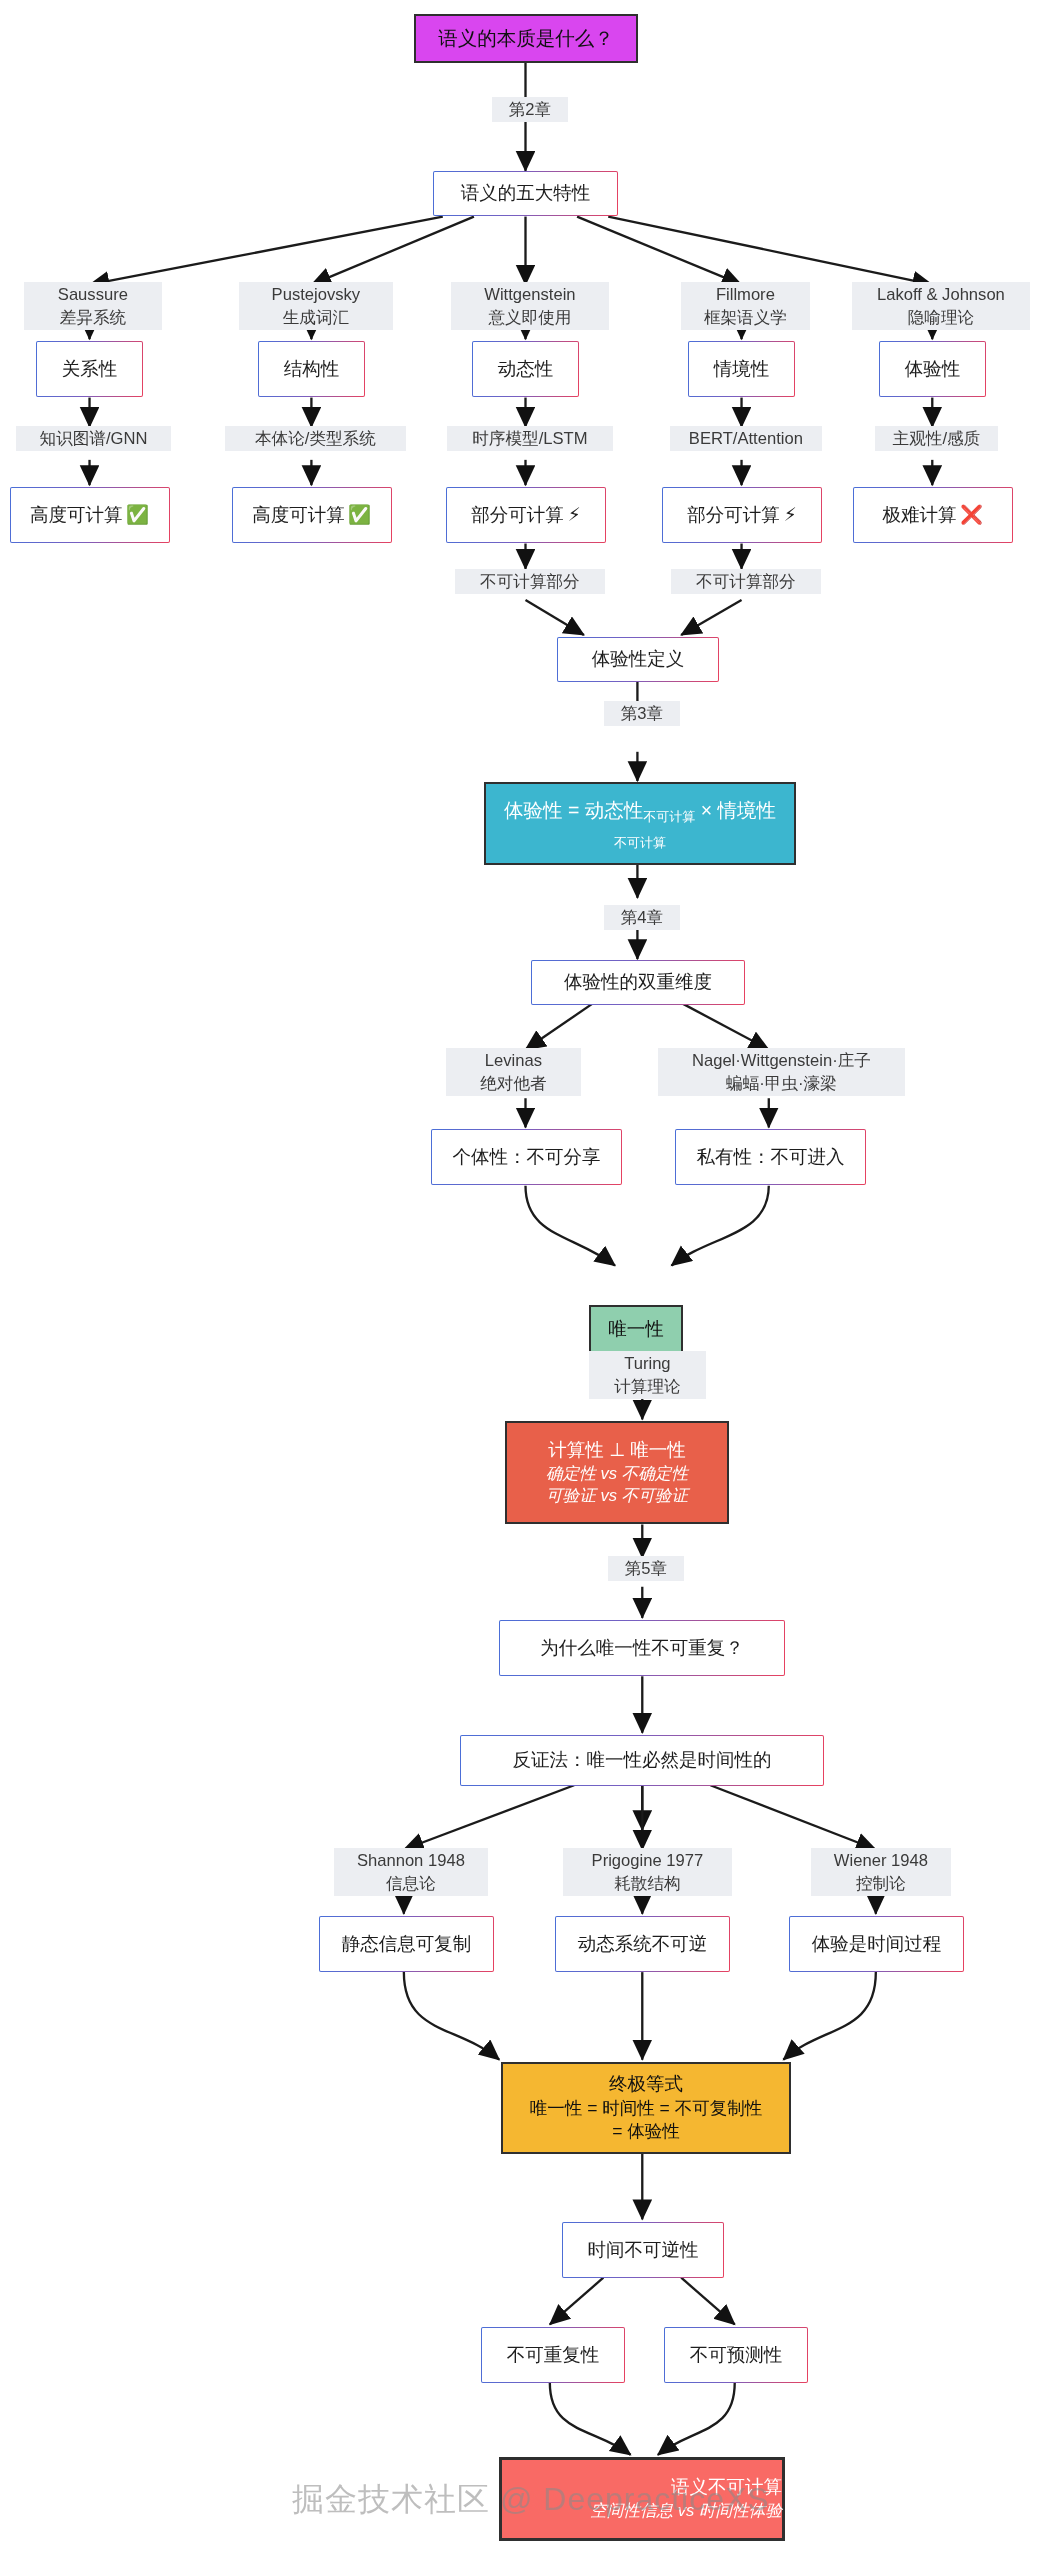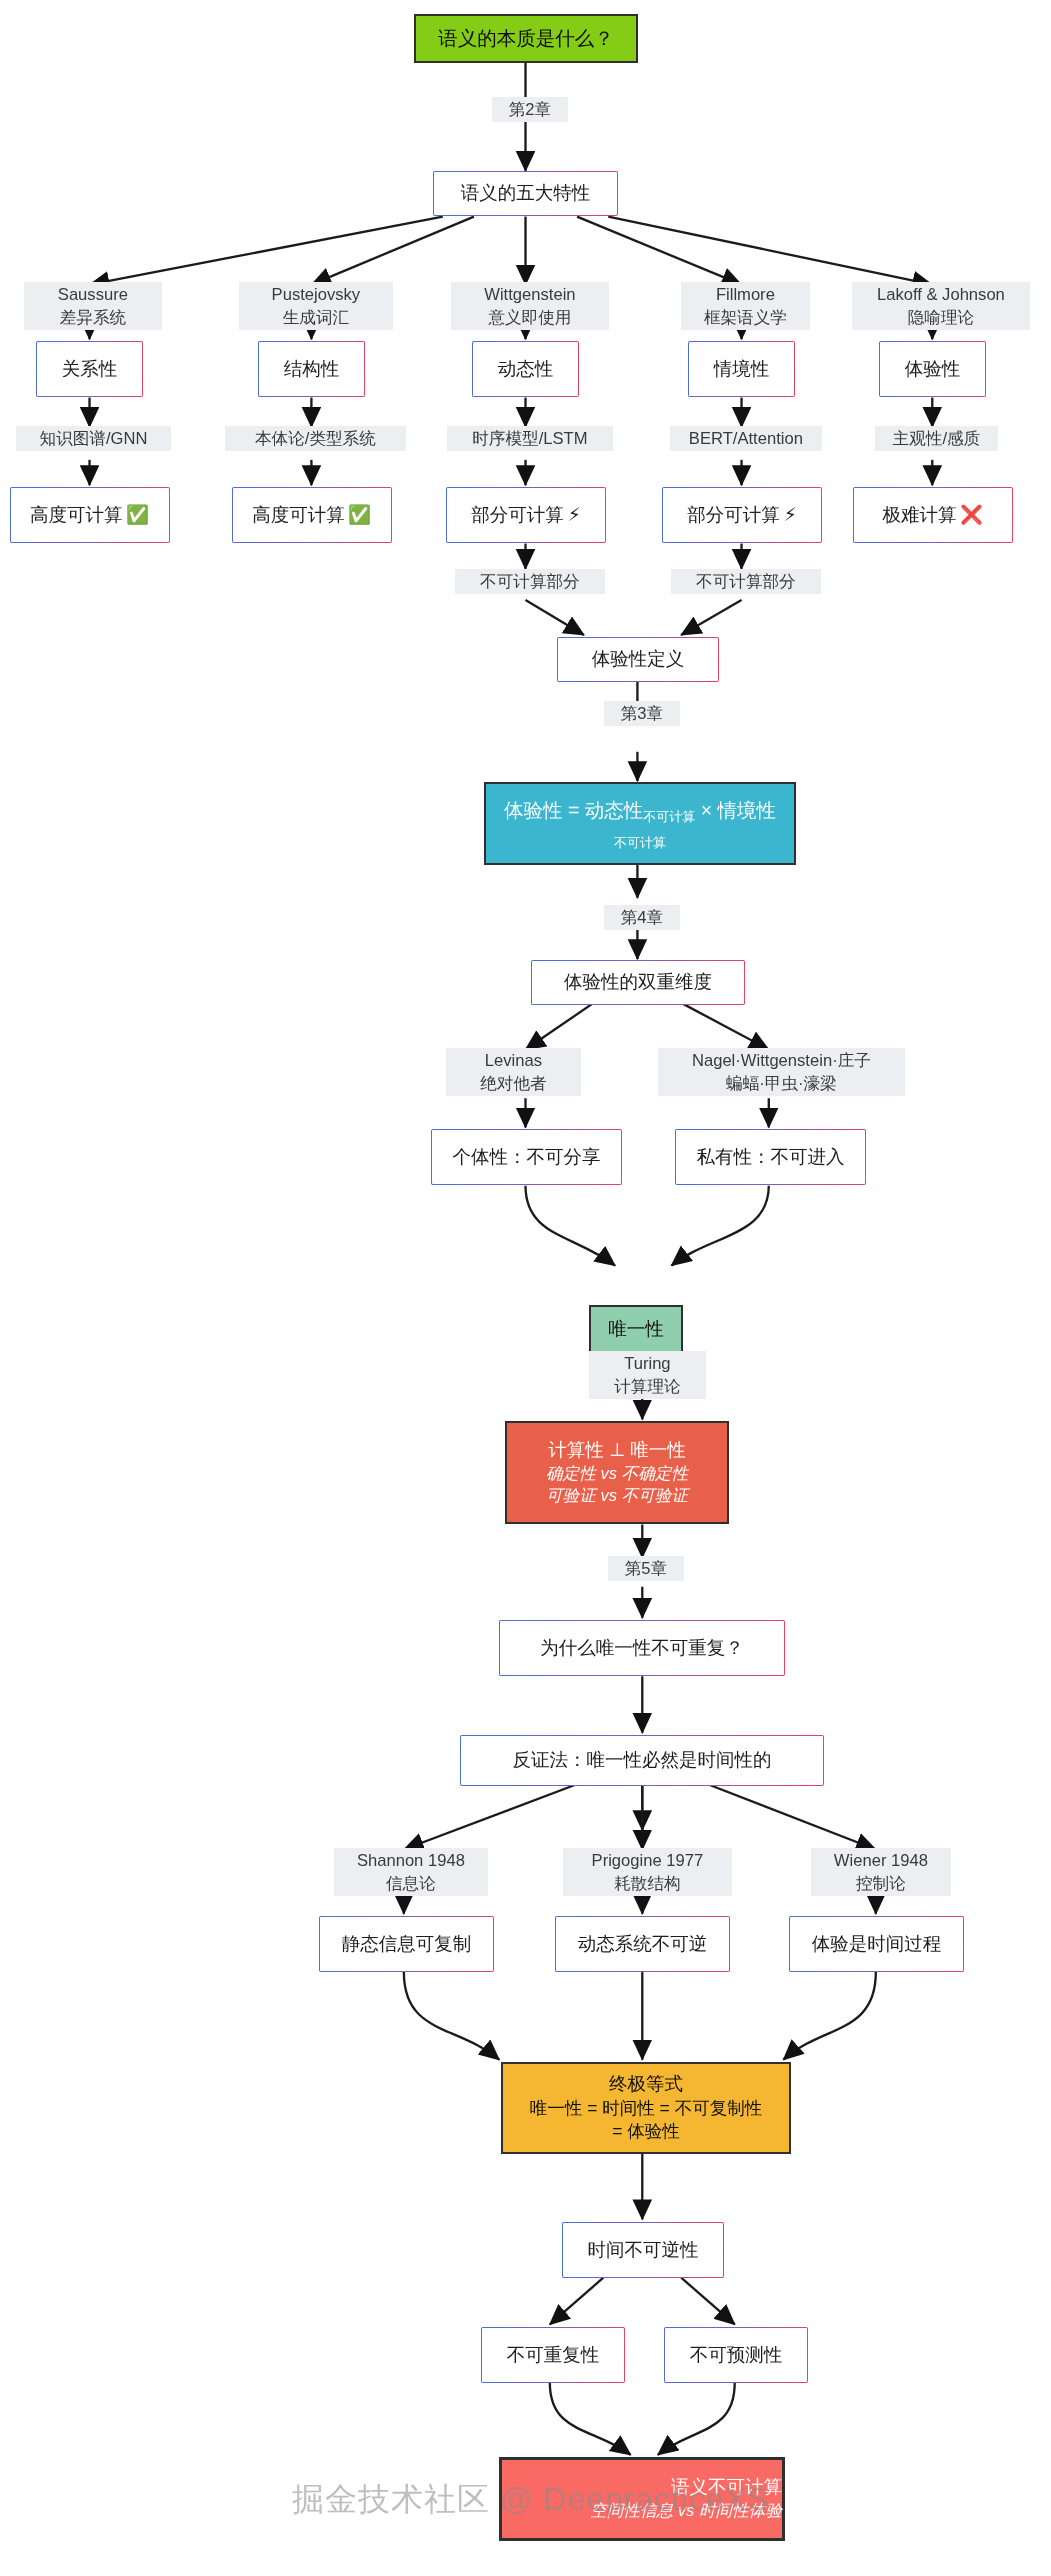--- a/index.html
+++ b/index.html
@@ -6,21 +6,21 @@
   body{font-family:"Liberation Sans","DejaVu Sans",sans-serif;}
   #stage{position:relative;width:1051px;height:2576px;background:#fff;overflow:hidden;}
   svg#edges{position:absolute;left:0;top:0;width:1051px;height:2576px;pointer-events:none;}
   .node{position:absolute;box-sizing:border-box;display:flex;flex-direction:column;
         align-items:center;justify-content:center;text-align:center;line-height:1.35;}
   
   .n-plain{background:#ffffff;border:1.9px solid transparent;
       background-image:linear-gradient(#fff,#fff),linear-gradient(100deg,#4a6fd8 0%,#7a5fc0 48%,#e8415f 100%);
       background-origin:border-box;background-clip:padding-box,border-box;
       color:#1d1d1d;font-size:18.5px;border-radius:1.9px;}
-  .n-teal-head{background:#84cc16;border:2.9px solid #2f2f2f;color:#101010;font-size:19.5px;font-weight:400;}
+  .n-teal-head{background:#d946ef;border:2.9px solid #2f2f2f;color:#101010;font-size:19.5px;font-weight:400;}
   .n-teal{background:#3cb6cf;border:2.9px solid #2f2f2f;color:#ffffff;font-size:19.5px;}
   .n-green{background:#8fcfae;border:2.9px solid #2f2f2f;color:#101010;font-size:18.5px;}
   .n-orangered{background:#e8604a;border:2.9px solid #2f2f2f;color:#ffffff;font-size:18.5px;}
   .n-amber{background:#f5b731;border:2.9px solid #2f2f2f;color:#101010;font-size:18.5px;}
   .n-red{background:#f96a65;border:3.9px solid #2f2f2f;color:#ffffff;font-size:18.5px;}
   .sub{font-size:16.6px;font-style:italic;}
   .sub2{font-size:17.5px;}
   .elabel{position:absolute;background:#eceef2;color:#3a3a3a;font-size:16.6px;
           line-height:1.4;text-align:center;padding:1px 3.9px;white-space:nowrap;}
   .elabel .l2{display:block;}

